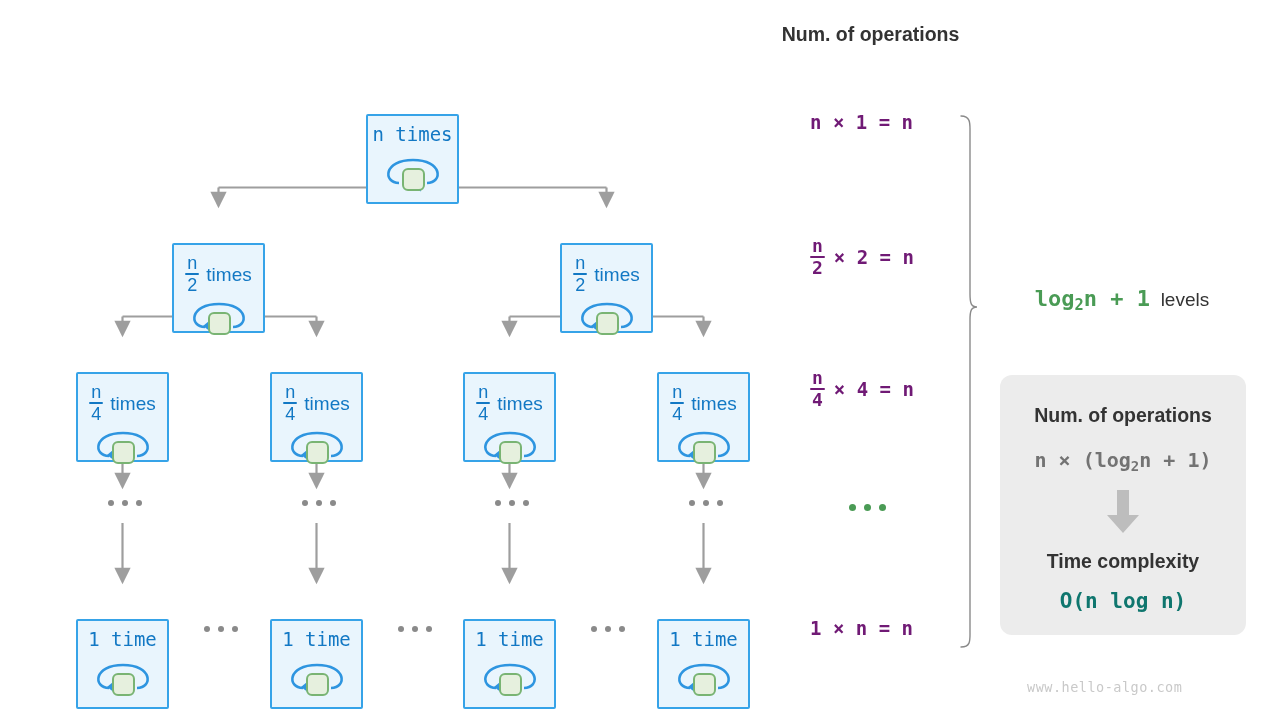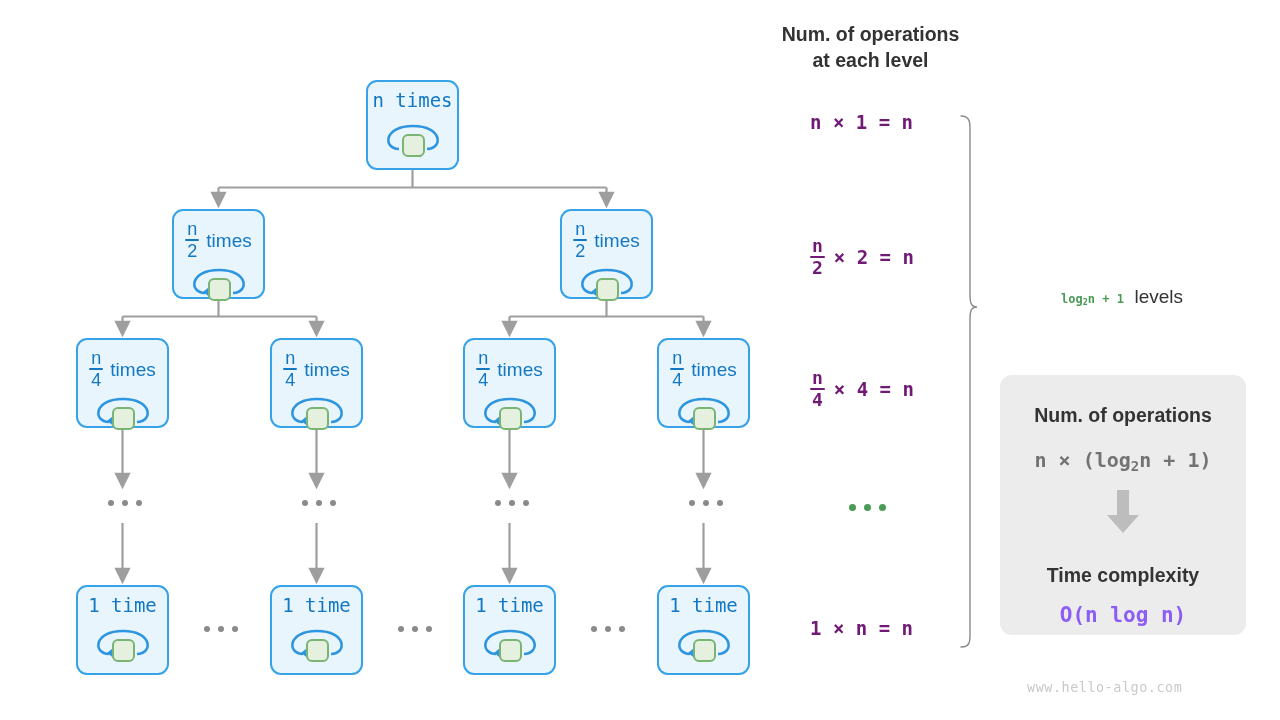--- a/index.html
+++ b/index.html
@@ -13,25 +13,26 @@
   }
   #root{position:absolute;left:0;top:0;width:1280px;height:720px;}
   .layer-svg{position:absolute;left:0;top:0;width:1280px;height:720px;pointer-events:none;}
 
   
   .node{
     position:absolute;
     box-sizing:border-box;
     background:#e9f5fd;
     border:2.5px solid #36a3e8;
-    border-radius:11px;
+    border-radius:2px;
     display:flex;
     flex-direction:column;
     align-items:center;
     justify-content:flex-start;
+    margin-top:34px;
   }
   .node .label{
     color:#1278c4;
     margin-top:9px;
     white-space:nowrap;
     line-height:1;
     display:flex;
     align-items:center;
     justify-content:center;
   }
@@ -102,21 +103,21 @@
     position:absolute;
     text-align:center;
     color:#333333;
     font-size:19px;
     line-height:1.4;
   }
   .levels .grn{
     color:#4a9b55;
     font-family:"DejaVu Sans Mono","Liberation Mono",monospace;
     font-weight:bold;
-    font-size:12px;
+    font-size:22px;
   }
   sub{font-size:.7em;vertical-align:-.28em;}
 
   
   .panel{
     position:absolute;
     background:#ececec;
     border-radius:12px;
     display:flex;
     flex-direction:column;
@@ -124,21 +125,21 @@
   }
   .panel .ptitle{
     color:#333333;font-weight:bold;font-size:19.5px;line-height:1;
   }
   .panel .pformula{
     color:#737373;
     font-family:"DejaVu Sans Mono","Liberation Mono",monospace;
     font-weight:bold;font-size:20px;line-height:1;
   }
   .panel .pbig{
-    color:#8b5cf6;
+    color:#0f766e;
     font-family:"DejaVu Sans Mono","Liberation Mono",monospace;
     font-weight:bold;font-size:21px;line-height:1;
   }
   .panel .downarrow{display:block;}
 
   
   .watermark{
     position:absolute;
     color:#c9c9c9;
     font-family:"DejaVu Sans Mono","Liberation Mono",monospace;
@@ -397,21 +398,20 @@
       <i></i>
     </div>
   <div class="dots" style="left:591px;top:626px;">
       <i></i>
       <i></i>
       <i></i>
     </div>
 
   <div class="heading" style="left:748px;top:22px;width:245px;">
     <div>Num. of operations</div>
-    <div>at each level</div>
   </div>
 
   <div class="eq" style="left:810px;top:113px;">
     <span>n × 1 = n</span>
   </div>
 
   <div class="eq" style="left:810px;top:237px;">
     <span class="frac">
       <span class="num">n</span>
       <span class="bar"></span>
@@ -446,19 +446,19 @@
   </div>
 
   <div class="panel" style="left:1000px;top:375px;width:246px;height:260px;">
     <div class="ptitle" style="margin-top:31px;">Num. of operations</div>
     <div class="pformula" style="margin-top:24px;">
       <span>n × (log</span><sub>2</sub><span>n + 1)</span>
     </div>
     <svg class="downarrow" width="40" height="48" viewBox="0 0 40 48" style="margin-top:16px;">
       <path d="M14,2 L26,2 L26,27 L36,27 L20,45 L4,27 L14,27 z" fill="#bdbdbd"></path>
     </svg>
-    <div class="ptitle" style="margin-top:30px;">Time complexity</div>
+    <div class="ptitle" style="margin-top:16px;">Time complexity</div>
     <div class="pbig" style="margin-top:19px;">O(n log n)</div>
   </div>
 
   <div class="watermark" style="left:1027px;top:679px;">www.hello-algo.com</div>
 
 </div>
 
 </body></html>

